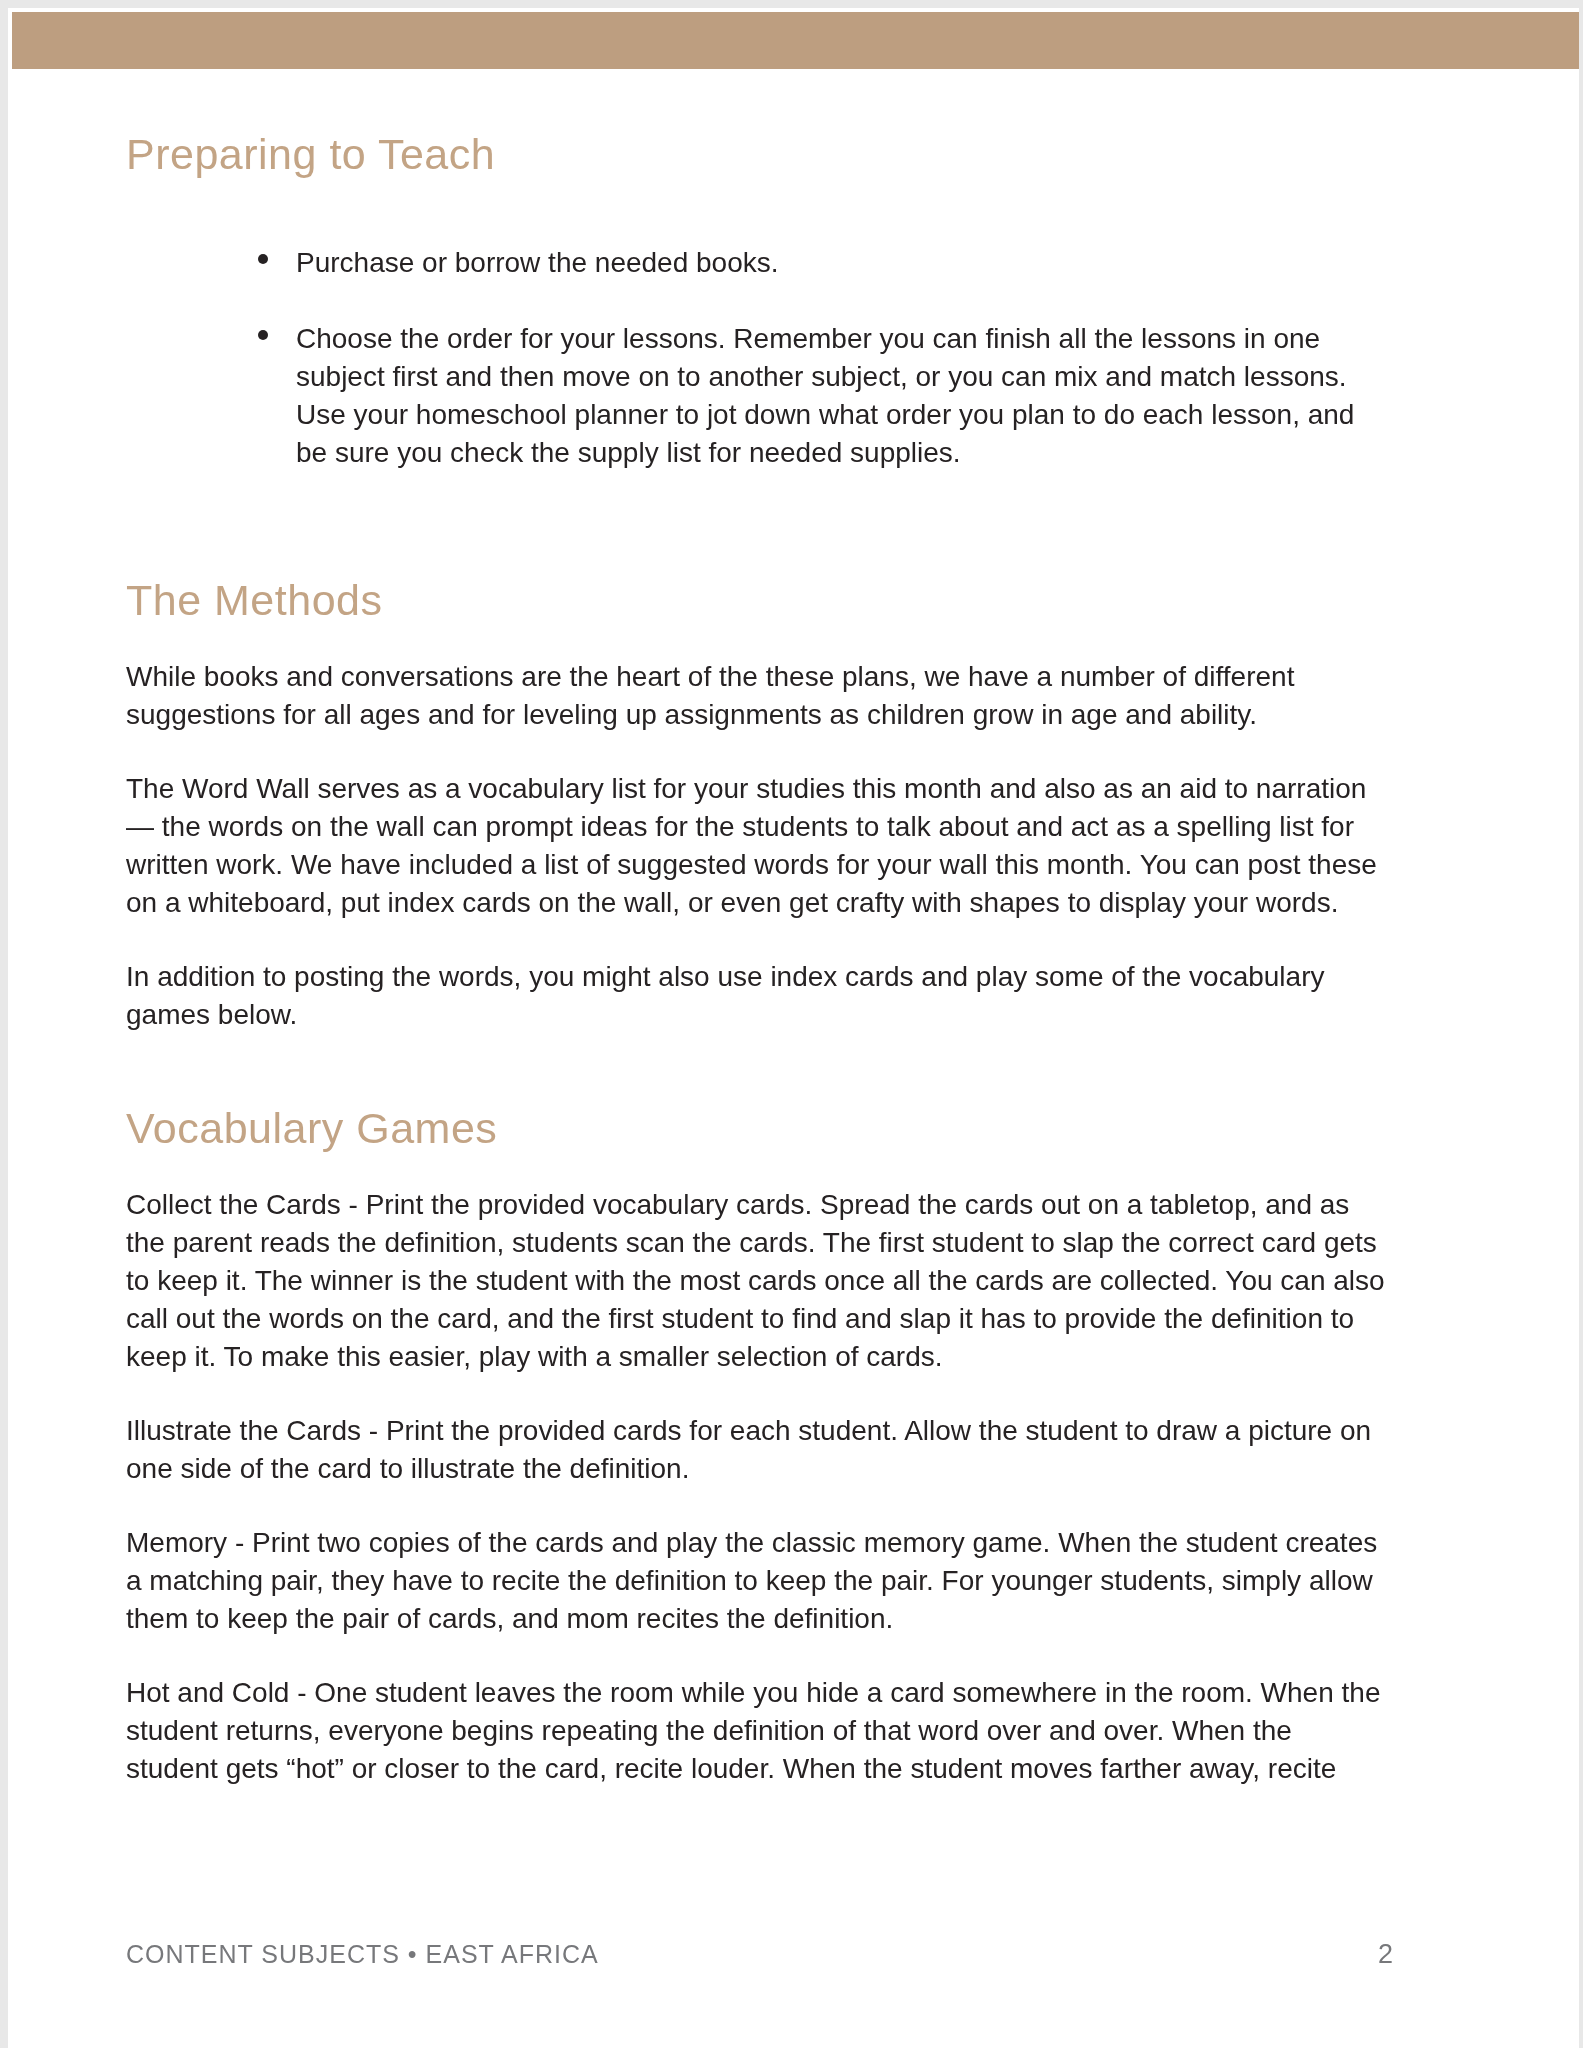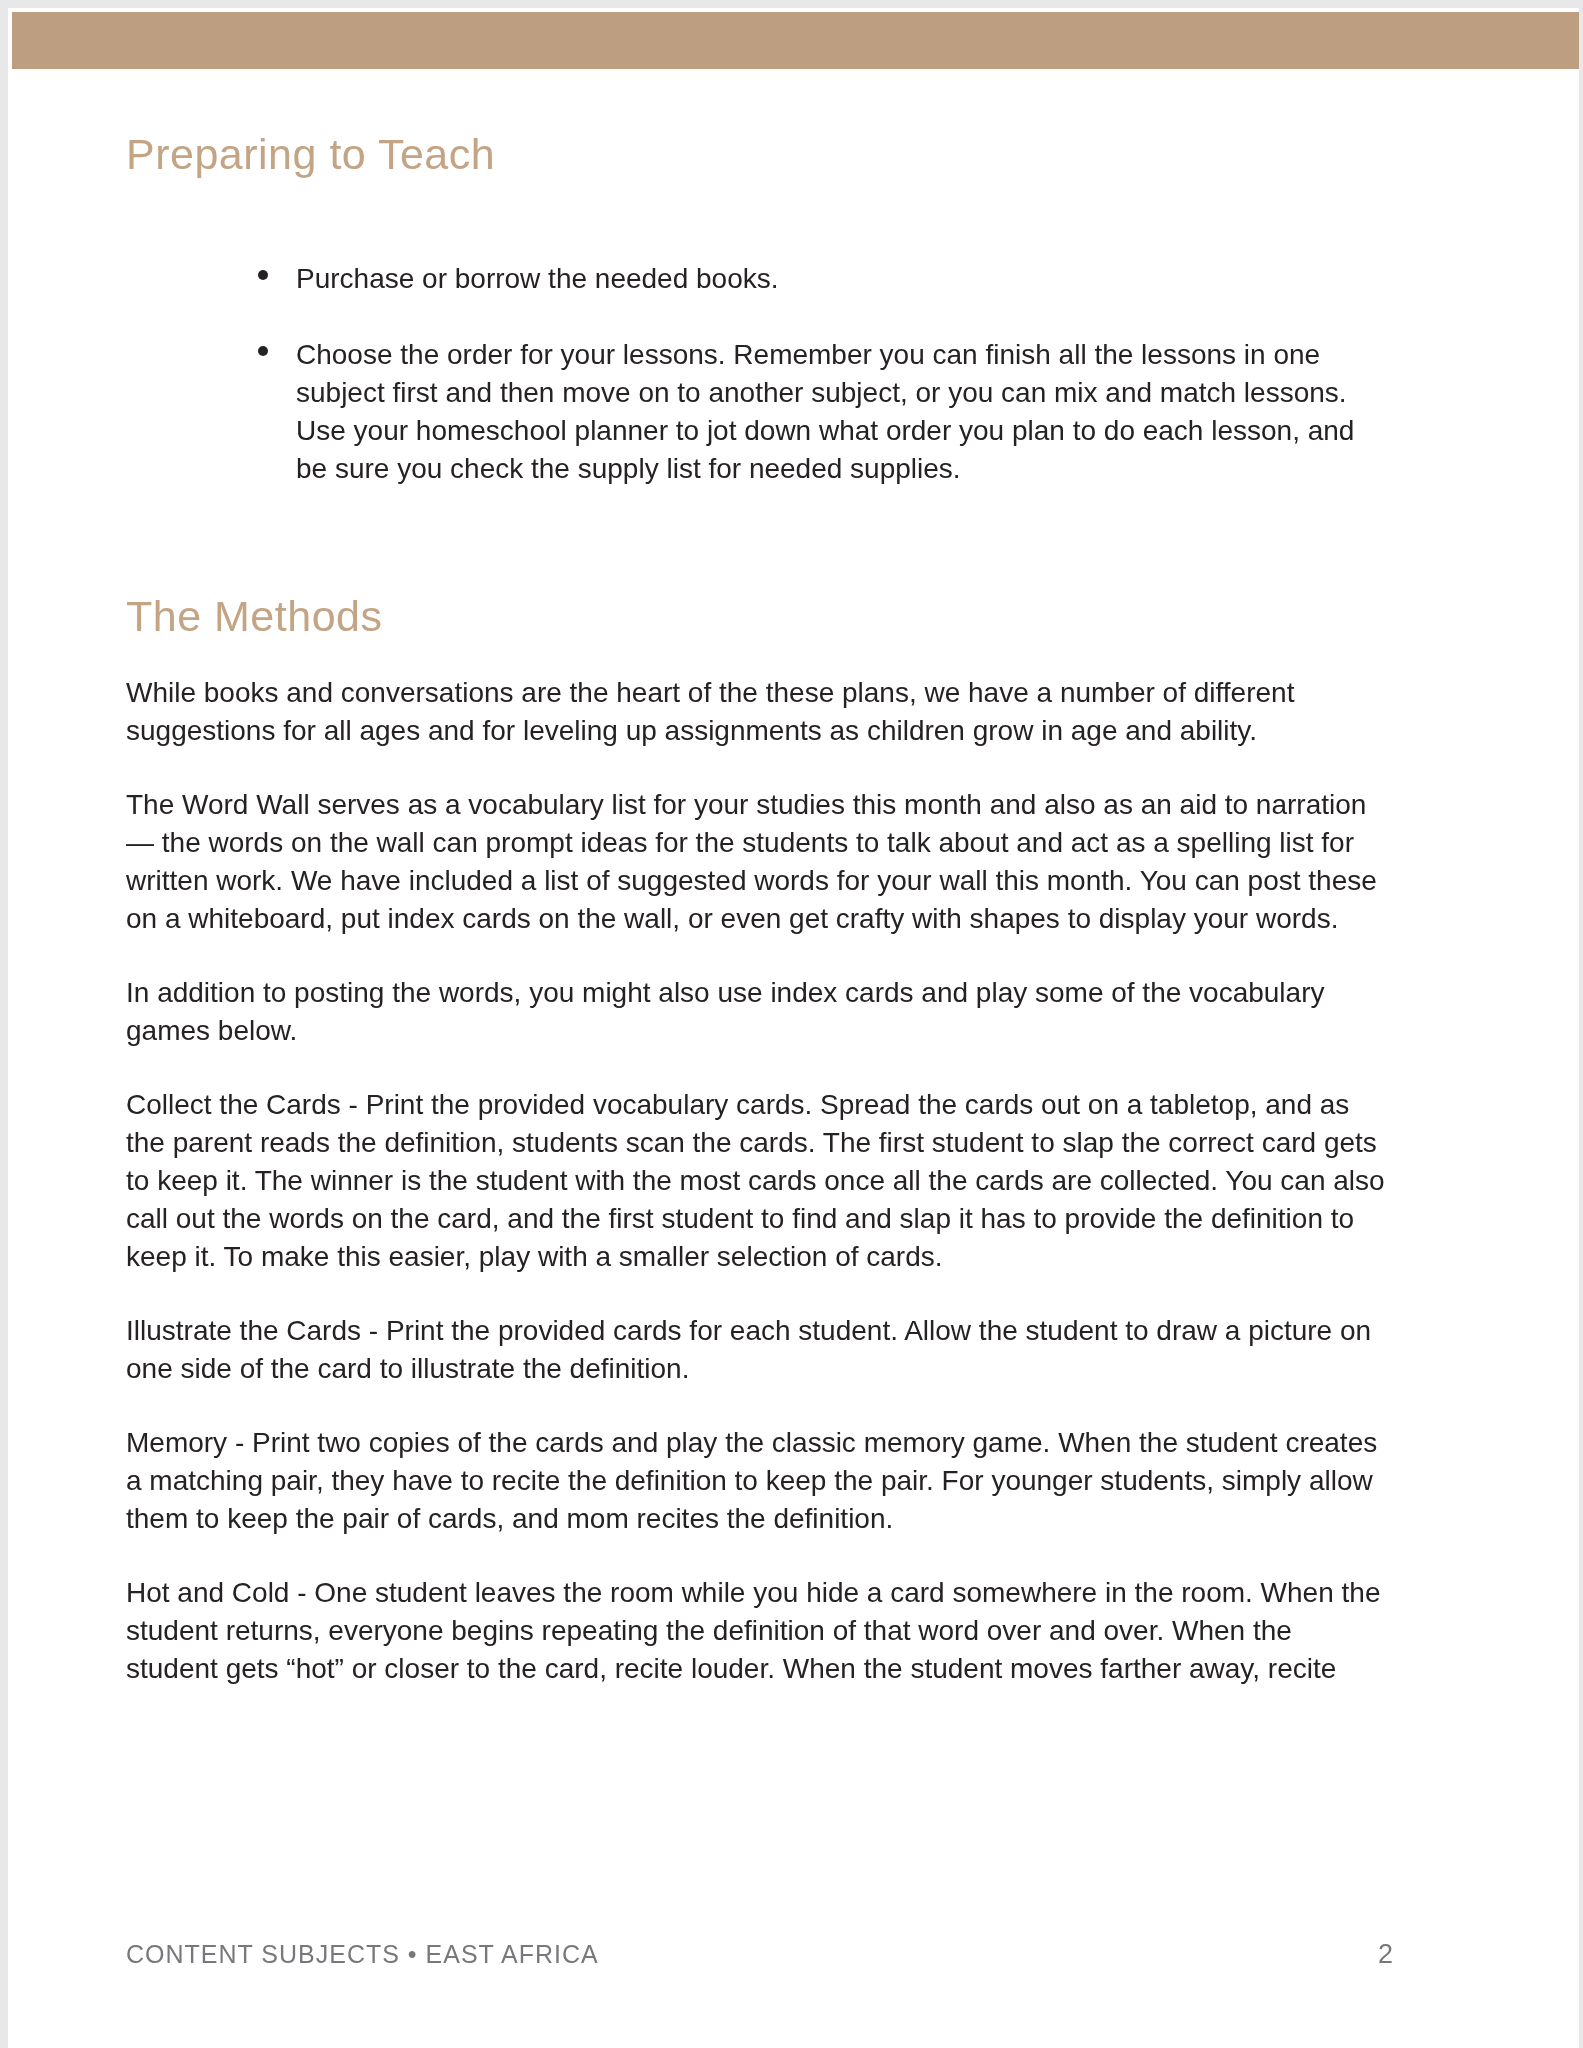--- a/index.html
+++ b/index.html
@@ -37,21 +37,21 @@
   }
   h1.section-heading { margin-top: 55px; }
   h2.section-heading { margin-top: 60px; margin-bottom: 24px; }
   p.body-text {
     font-size: 28px;
     line-height: 38px;
     color: var(--body, #262223);
     margin-bottom: 28px;
   }
   ul.bullet-list {
-    margin: 68px 0 0 130px;
+    margin: 52px 0 0 130px;
     list-style: none;
   }
   ul.bullet-list li {
     position: relative;
     padding-left: 40px;
     font-size: 28px;
     line-height: 38px;
     color: var(--body, #262223);
     margin-bottom: 30px;
   }
@@ -97,20 +97,21 @@
       <li>Purchase or borrow the needed books.</li>
       <li>Choose the order for your lessons. Remember you can finish all the lessons in one subject first and then move on to another subject, or you can mix and match lessons. Use your homeschool planner to jot down what order you plan to do each lesson, and be sure you check the supply list for needed supplies.</li>
     </ul>
 
     <h2 class="section-heading">The Methods</h2>
     <p class="body-text">While books and conversations are the heart of the these plans, we have a number of different suggestions for all ages and for leveling up assignments as children grow in age and ability.</p>
 
     <p class="body-text">The Word Wall serves as a vocabulary list for your studies this month and also as an aid to narration — the words on the wall can prompt ideas for the students to talk about and act as a spelling list for written work. We have included a list of suggested words for your wall this month. You can post these on a whiteboard, put index cards on the wall, or even get crafty with shapes to display your words.</p>
     <p class="body-text">In addition to posting the words, you might also use index cards and play some of the vocabulary games below.</p>
 
+    <h2 class="section-heading">Vocabulary Games</h2>
     <p class="body-text">Collect the Cards - Print the provided vocabulary cards. Spread the cards out on a tabletop, and as the parent reads the definition, students scan the cards. The first student to slap the correct card gets to keep it. The winner is the student with the most cards once all the cards are collected. You can also call out the words on the card, and the first student to find and slap it has to provide the definition to keep it. To make this easier, play with a smaller selection of cards.</p>
     <p class="body-text">Illustrate the Cards - Print the provided cards for each student. Allow the student to draw a picture on one side of the card to illustrate the definition.</p>
     <p class="body-text">Memory - Print two copies of the cards and play the classic memory game. When the student creates a matching pair, they have to recite the definition to keep the pair. For younger students, simply allow them to keep the pair of cards, and mom recites the definition.</p>
     <p class="body-text">Hot and Cold - One student leaves the room while you hide a card somewhere in the room. When the student returns, everyone begins repeating the definition of that word over and over. When the student gets “hot” or closer to the card, recite louder. When the student moves farther away, recite</p>
 
   </div>
 
   <div class="footer">
     <span class="footer-left">CONTENT SUBJECTS • EAST AFRICA</span>
     <span class="footer-page">2</span>

